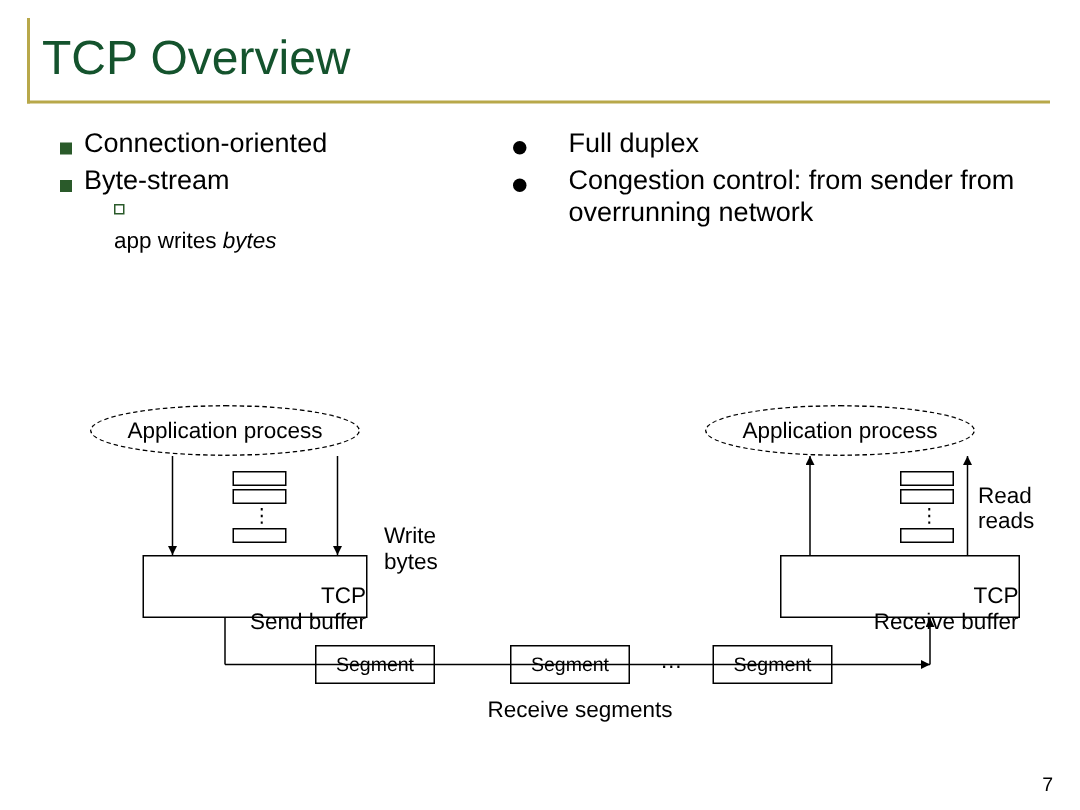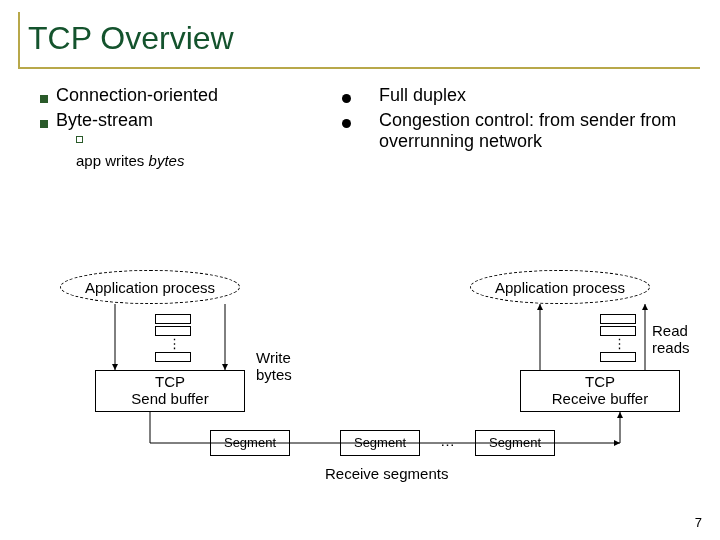--- a/index.html
+++ b/index.html
@@ -88,23 +88,23 @@
     font-size: 15px;
     display: flex;
     align-items: center;
     justify-content: center;
   }
   .bufbox, .innerbox, .seg {
     position: absolute;
     border: 1px solid #000;
   }
   .bufbox {
-    text-align: center;
-    font-size: 15px;
-    padding-top: 2px;
+    text-align: right;
+    font-size: 15px;
+    padding-top: 18px;
     background: #fff;
   }
   .seg {
     text-align: center;
     font-size: 13px;
     padding-top: 4px;
     background: #fff;
   }
   .lbl {
     position: absolute;

